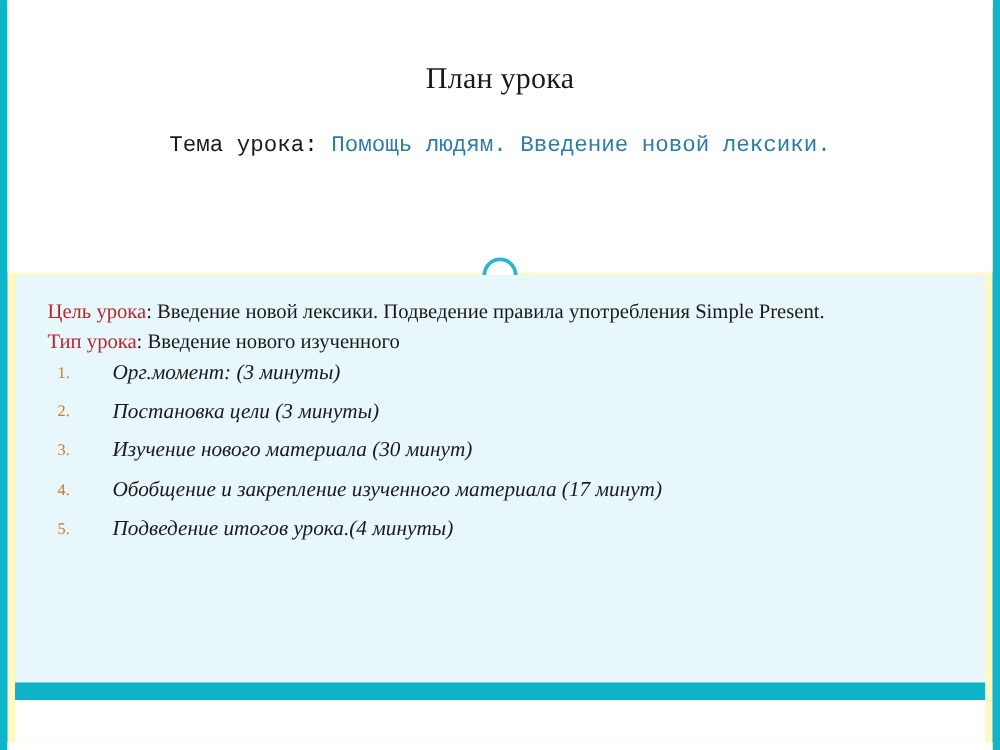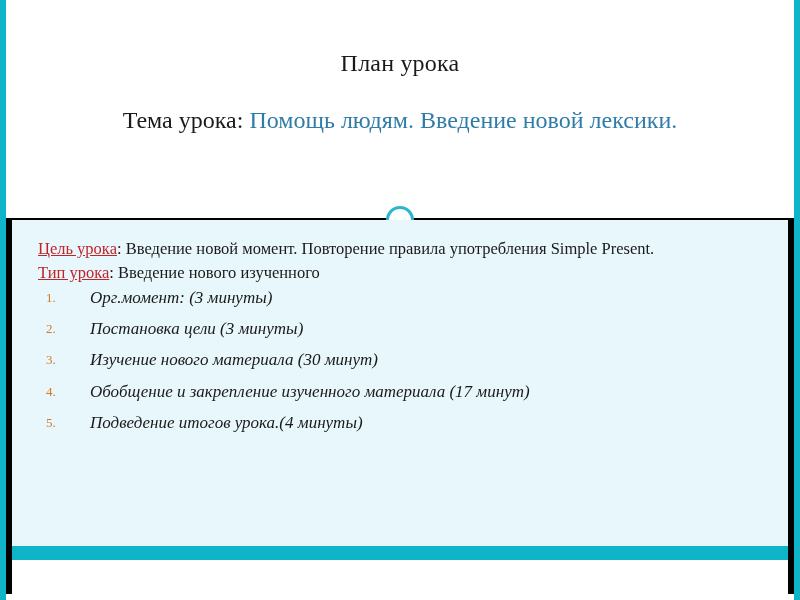--- a/index.html
+++ b/index.html
@@ -13,21 +13,21 @@
     font-family: "Liberation Serif", serif;
     overflow: hidden;
   }
   .slide {
     position: relative;
     width: 800px;
     height: 600px;
     box-sizing: border-box;
     border-left: 6px solid #0fb4c8;
     border-right: 6px solid #0fb4c8;
-    background: #000000;
+    background: #fef9c3;
   }
   .slide-top-edge {
     position: absolute;
     top: 0; left: 0; right: 0;
     height: 6px;
     background: #ffffff;
   }
   .header-area {
     position: absolute;
     top: 0;
@@ -38,24 +38,25 @@
   }
   .title {
     text-align: center;
     font-size: 24px;
     color: #1a1a1a;
     margin-top: 50px;
     letter-spacing: 0.2px;
   }
   .subtitle {
     text-align: center;
-    font-size: 24px;
+    font-size: 18px;
     color: #1a1a1a;
     margin-top: 30px;
     padding: 0 40px;
+    font-family: Liberation Mono, monospace;
   }
   .subtitle .accent {
     color: #2f7ca8;
   }
   .divider-wrap {
     position: absolute;
     top: 206px;
     left: 6px;
     right: 6px;
     height: 30px;
@@ -90,21 +91,20 @@
     box-sizing: border-box;
   }
   .body-line {
     font-size: 16.5px;
     color: #1a1a1a;
     line-height: 1.32;
     margin-bottom: 2px;
   }
   .label-red {
     color: #c0242b;
-    text-decoration: underline;
   }
   .agenda {
     list-style: none;
     margin: 4px 0 0 0;
     padding: 0;
     counter-reset: agenda;
   }
   .agenda li {
     counter-increment: agenda;
     position: relative;
@@ -162,21 +162,21 @@
   </div>
 
   <div class="divider-wrap">
     <div class="divider-line"></div>
     <div class="divider-circle"></div>
   </div>
 
   <div class="body-area">
 
     <div class="body-line">
-      <span class="label-red">Цель урока</span><span>: Введение новой момент. Повторение правила употребления Simple Present.</span>
+      <span class="label-red">Цель урока</span><span>: Введение новой лексики. Подведение правила употребления Simple Present.</span>
     </div>
     <div class="body-line">
       <span class="label-red">Тип урока</span><span>: Введение нового изученного</span>
     </div>
 
     <ol class="agenda">
       <li>Орг.момент: (3 минуты)</li>
       <li>Постановка цели  (3 минуты)</li>
       <li>Изучение нового материала (30 минут)</li>
       <li>Обобщение и закрепление изученного материала (17 минут)</li>

